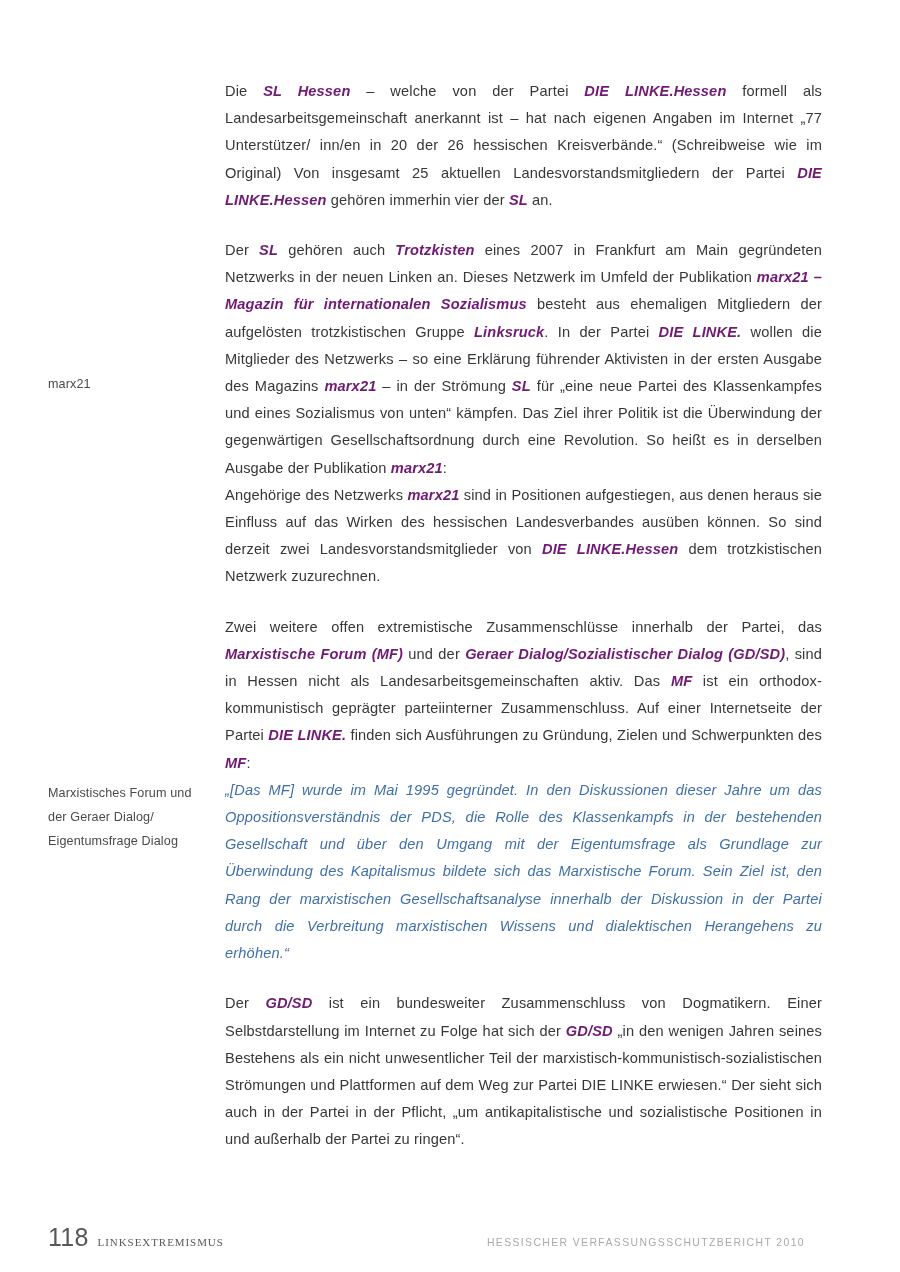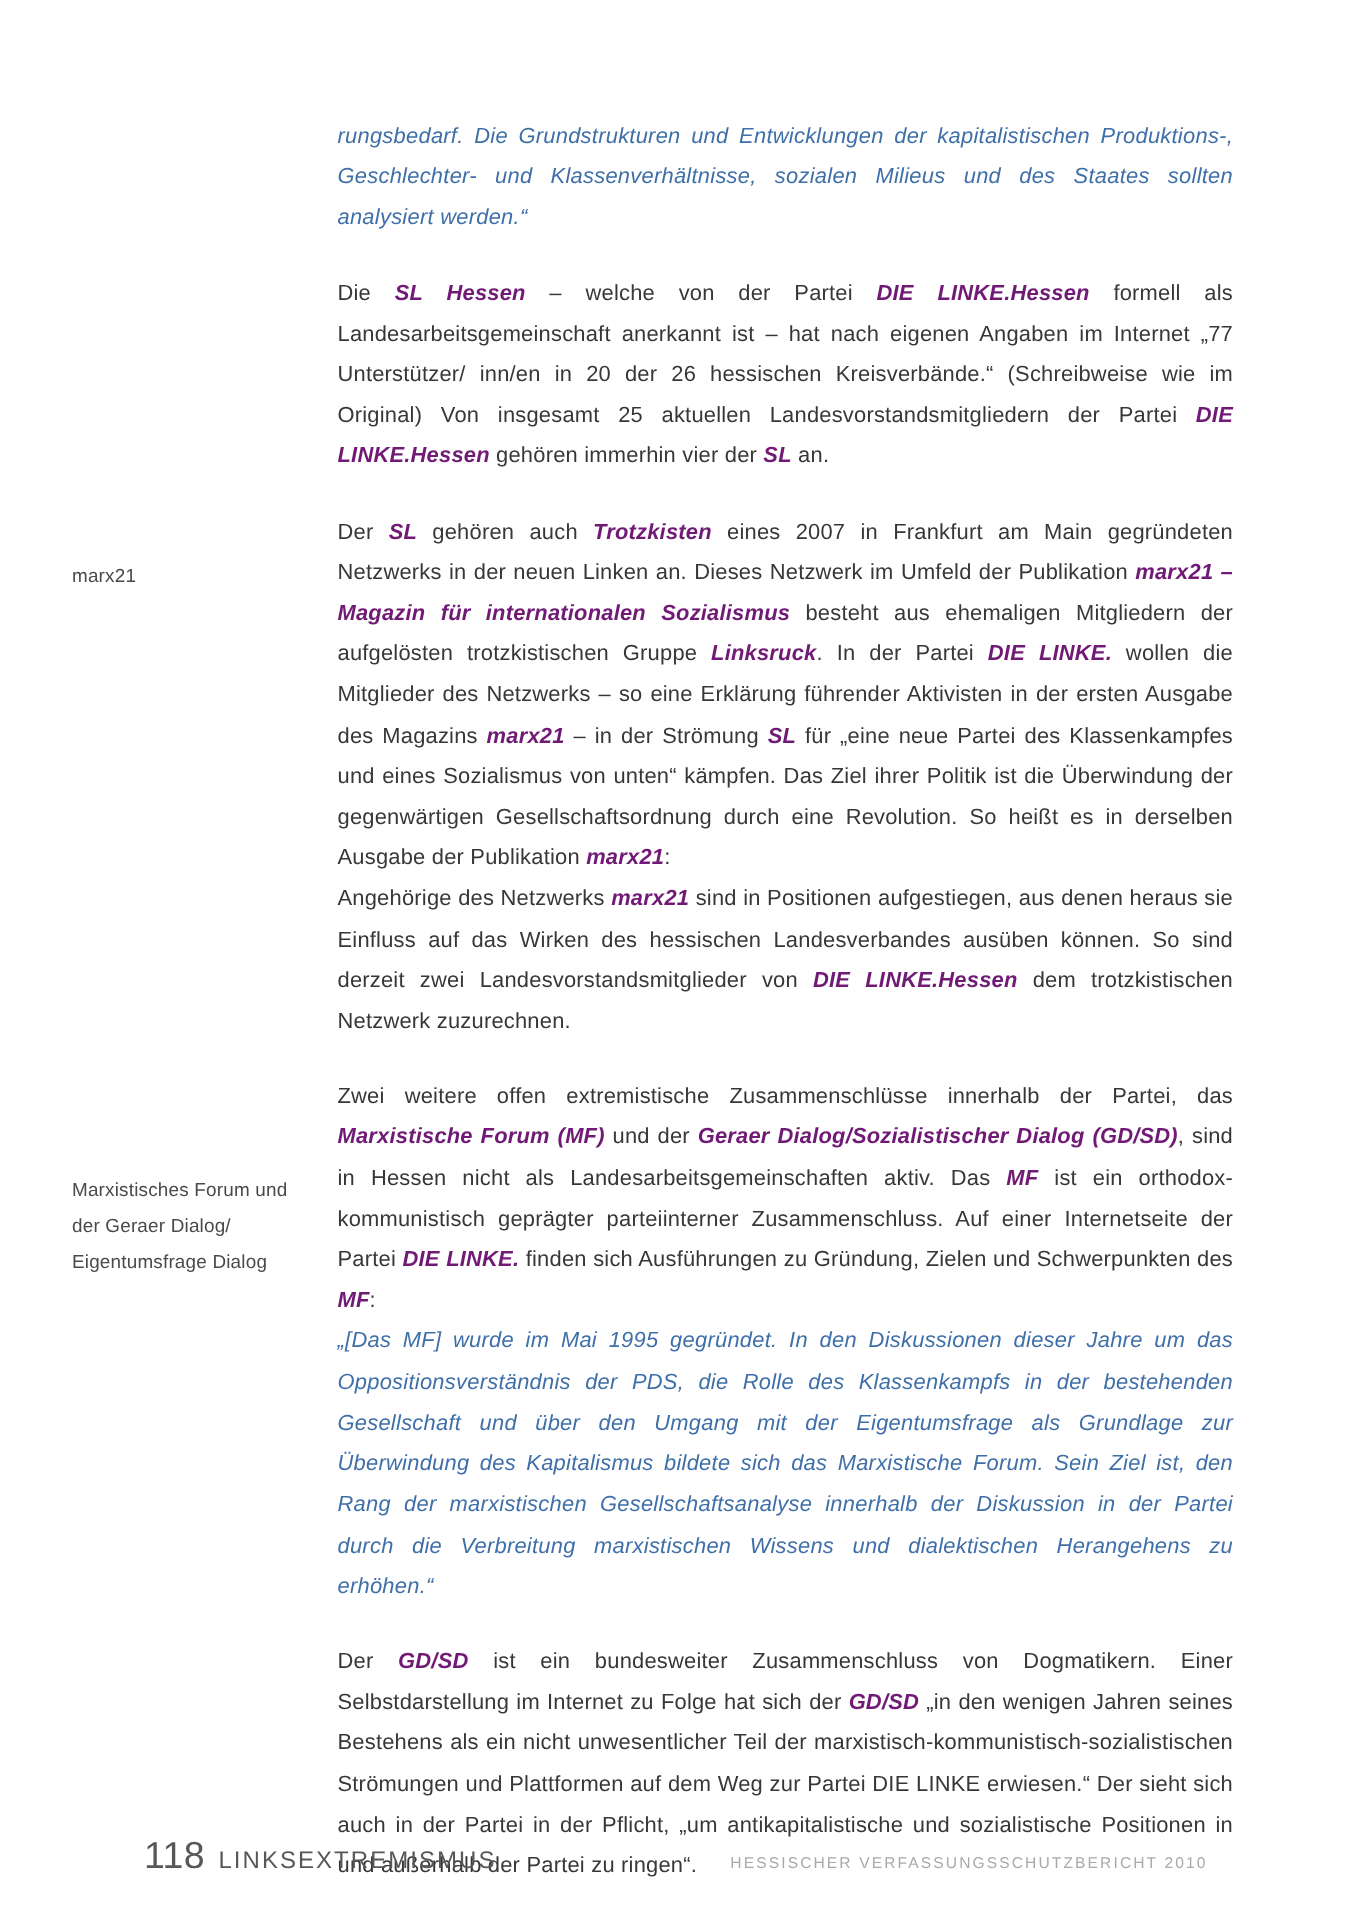--- a/index.html
+++ b/index.html
@@ -92,27 +92,27 @@
     bottom: 20px;
     display: flex;
     align-items: baseline;
     gap: 9px;
   }
   .page-number {
     font-size: 25px;
     color: #585858;
     letter-spacing: 0.01em;
     font-weight: 400;
-    margin-left: 48px;
   }
   .section-name {
-    font-size: 16px;
+    font-size: 11px;
     color: #585858;
     letter-spacing: 0.085em;
     text-transform: uppercase;
+    font-family: Liberation Serif, serif;
   }
   .footer-right {
     position: absolute;
     right: 95px;
     bottom: 24px;
     font-size: 10.4px;
     color: #a9a9a9;
     letter-spacing: 0.135em;
     text-transform: uppercase;
     white-space: nowrap;
@@ -122,21 +122,20 @@
 <body>
 
 <div class="page">
 
   <div class="margin-note" id="note-marx21">marx21</div>
 
   <div class="margin-note" id="note-mf-gdsd">Marxistisches Forum und der Geraer Dialog/ Eigentumsfrage Dialog</div>
 
   <div class="content-column">
 
-    <p class="quote">rungsbedarf. Die Grundstrukturen und Entwicklungen der kapitalistischen Produktions-, Geschlechter- und Klassenverhältnisse, sozialen Milieus und des Staates sollten analysiert werden.“</p>
 
     <p class="para">Die <b>SL Hessen</b> – welche von der Partei <b>DIE LINKE.Hessen</b> formell als Landesarbeitsgemeinschaft anerkannt ist – hat nach eigenen Angaben im Internet „77 Unterstützer/ inn/en in 20 der 26 hessischen Kreisverbände.“ (Schreibweise wie im Original) Von insgesamt 25 aktuellen Landesvorstandsmitgliedern der Partei <b>DIE LINKE.Hessen</b> gehören immerhin vier der <b>SL</b> an.</p>
 
     <p class="para has-quote">Der <b>SL</b> gehören auch <b>Trotzkisten</b> eines 2007 in Frankfurt am Main gegründeten Netzwerks in der neuen Linken an. Dieses Netzwerk im Umfeld der Publikation <b>marx21 – Magazin für internationalen Sozialismus</b> besteht aus ehemaligen Mitgliedern der aufgelösten trotzkistischen Gruppe <b>Linksruck</b>. In der Partei <b>DIE LINKE.</b> wollen die Mitglieder des Netzwerks – so eine Erklärung führender Aktivisten in der ersten Ausgabe des Magazins <b>marx21</b> – in der Strömung <b>SL</b> für „eine neue Partei des Klassenkampfes und eines Sozialismus von unten“ kämpfen. Das Ziel ihrer Politik ist die Überwindung der gegenwärtigen Gesellschaftsordnung durch eine Revolution. So heißt es in derselben Ausgabe der Publikation <b>marx21</b>:</p>
 
 
     <p class="para">Angehörige des Netzwerks <b>marx21</b> sind in Positionen aufgestiegen, aus denen heraus sie Einfluss auf das Wirken des hessischen Landesverbandes ausüben können. So sind derzeit zwei Landesvorstandsmitglieder von <b>DIE LINKE.Hessen</b> dem trotzkistischen Netzwerk zuzurechnen.</p>
 
     <p class="para has-quote">Zwei weitere offen extremistische Zusammenschlüsse innerhalb der Partei, das <b>Marxistische Forum (MF)</b> und der <b>Geraer Dialog/Sozialistischer Dialog (GD/SD)</b>, sind in Hessen nicht als Landesarbeitsgemeinschaften aktiv. Das <b>MF</b> ist ein orthodox-kommunistisch geprägter parteiinterner Zusammenschluss. Auf einer Internetseite der Partei <b>DIE LINKE.</b> finden sich Ausführungen zu Gründung, Zielen und Schwerpunkten des <b>MF</b>:</p>
 

